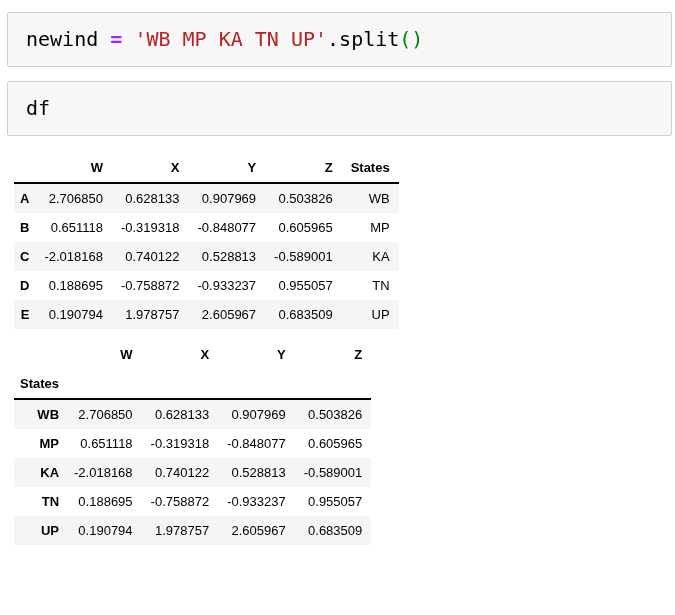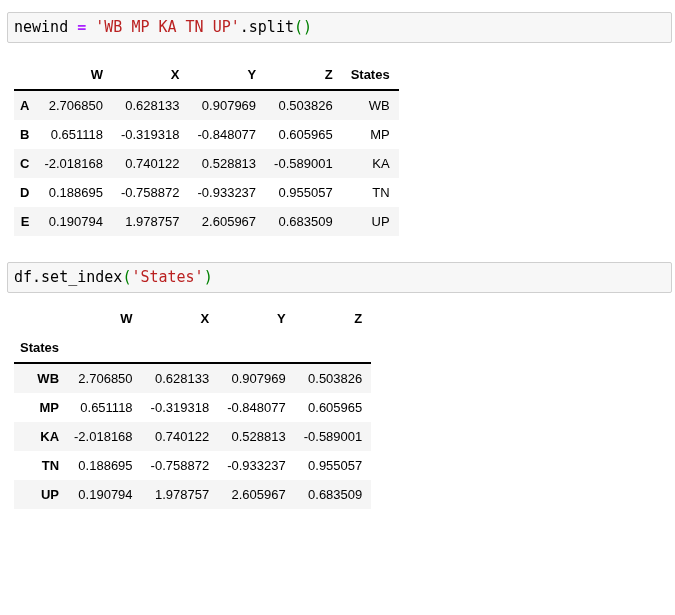--- a/index.html
+++ b/index.html
@@ -13,23 +13,23 @@
   
   .code-cell {
     margin: 14px 3px 0 7px;
     background: #f7f7f7;
     border: 1px solid #cfcfcf;
     border-radius: 2px;
     padding: 5px 8px 5px 6px;
   }
   .code-cell.first { margin-top: 12px; }
   .code-line {
-    margin: 0;
+    margin: 12px;
     font-family: "DejaVu Sans Mono", monospace;
-    font-size: 15px;
+    font-size: 20px;
     line-height: 19px;
     color: #000000;
     white-space: pre;
   }
   .tok-op    { color: #AA22FF; font-weight: bold; }
   .tok-str   { color: #BA2121; }
   .tok-paren { color: #008000; }
   
   .out { margin-left: 14px; }
   .out-1 { margin-top: 17px; }
@@ -59,20 +59,23 @@
 </head>
 <body>
 
 <div>
 
   <div class="code-cell first">
     <pre class="code-line"><span>newind </span><span class="tok-op">=</span><span> </span><span class="tok-str">'WB MP KA TN UP'</span><span>.split</span><span class="tok-paren">()</span></pre>
   </div>
 
 
+  <div class="code-cell">
+    <pre class="code-line"><span>df</span></pre>
+  </div>
 
   <div class="out out-1">
     <table class="dataframe">
       <thead>
         <tr>
           <th class="idx-col"></th>
           <th class="col-num">W</th>
           <th class="col-num">X</th>
           <th class="col-num">Y</th>
           <th class="col-num">Z</th>
@@ -117,23 +120,20 @@
           <td>0.190794</td>
           <td>1.978757</td>
           <td>2.605967</td>
           <td>0.683509</td>
           <td>UP</td>
         </tr>
       </tbody>
     </table>
   </div>
 
-  <div class="code-cell cell-4">
-    <pre class="code-line"><span>df.set_index</span><span class="tok-paren">(</span><span class="tok-str">'States'</span><span class="tok-paren">)</span></pre>
-  </div>
 
   <div class="out out-2">
     <table class="dataframe">
       <thead>
         <tr>
           <th class="idx-col"></th>
           <th class="col-num">W</th>
           <th class="col-num">X</th>
           <th class="col-num">Y</th>
           <th class="col-num">Z</th>

